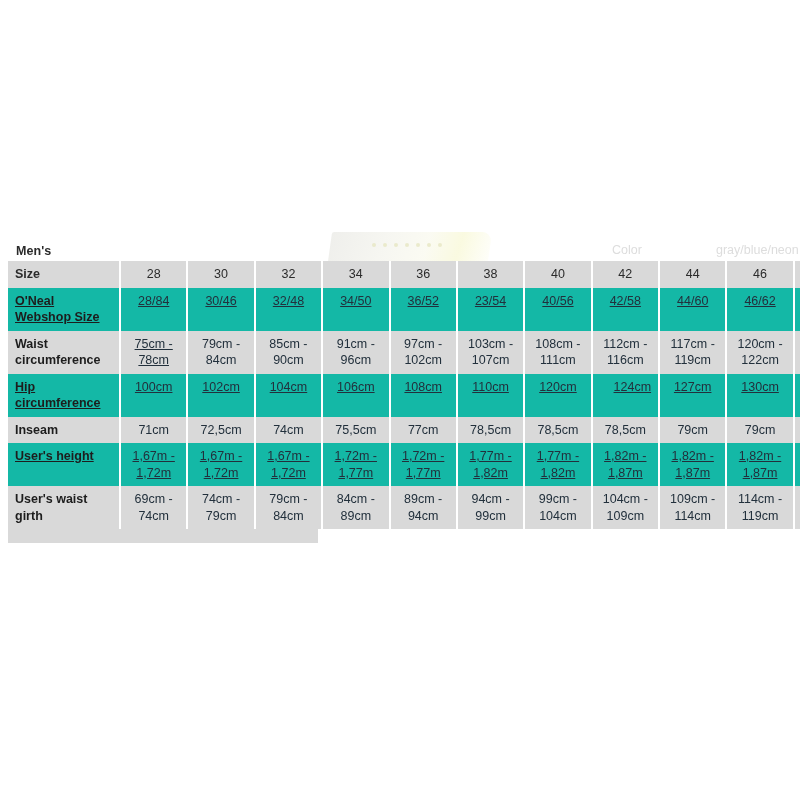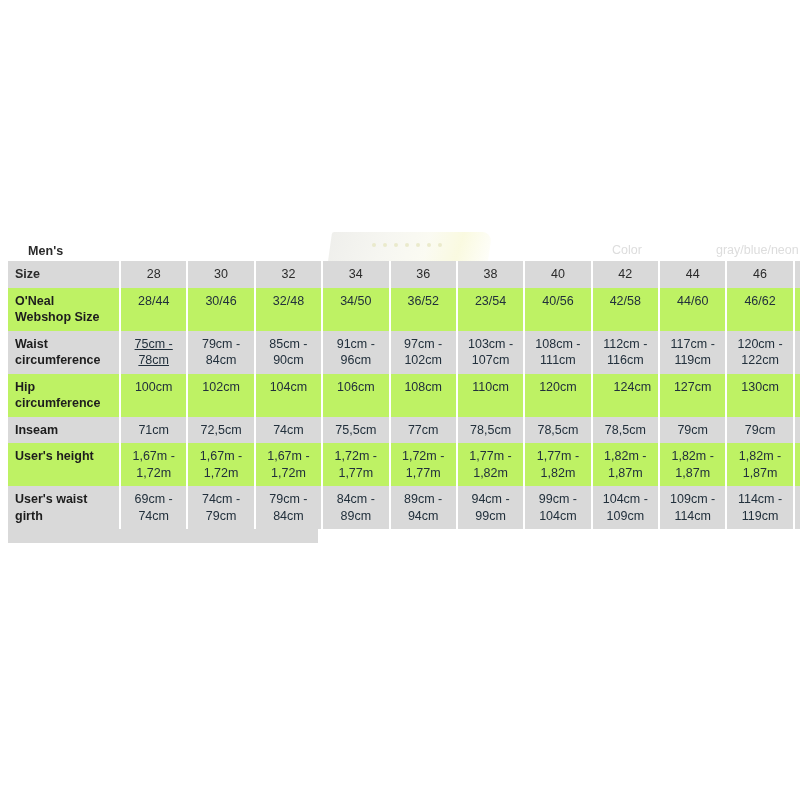--- a/index.html
+++ b/index.html
@@ -58,21 +58,21 @@
     color: #dddddd;
     white-space: nowrap;
     pointer-events: none;
   }
   #faded-attr .fa-key { position: absolute; left: 0;   top: 0; }
   #faded-attr .fa-val { position: absolute; left: 104px; top: 0; }
 
   
   #section-label {
     position: absolute;
-    left: 28px;
+    left: 16px;
     top: 244px;
     font-size: 12.5px;
     font-weight: 700;
     color: #2b2b2b;
     letter-spacing: 0.1px;
   }
 
   
   #size-table-wrap {
     position: absolute;
@@ -99,21 +99,21 @@
     padding-left: 7px;
     font-weight: 700;
     width: 98px;
   }
   table.size-table tr > *:last-child { border-right: none; }
 
   tr.row-head > * { font-weight: 700; margin-left: 31px; }
 
   
   tr.band-a > * { background: #d9d9d9; }
-  tr.band-b > * { background: #bef264; }
+  tr.band-b > * { background: #14b8a6; text-decoration: underline; }
 
   
   #table-foot-pad {
     position: absolute;
     left: 8px;
     width: 310px;
     height: 14px;
     background: #d9d9d9;
   }
 
@@ -153,21 +153,21 @@
           <th style="width: 53.3846px;">36</th>
           <th style="width: 53.3846px;">38</th>
           <th style="width: 53.3846px;">40</th>
           <th style="width: 53.3846px;">42</th>
           <th style="width: 53.3846px;">44</th>
           <th style="width: 53.3846px;">46</th>
           <th style="width: 53.3846px;">48</th>
         </tr>
         <tr class="row-data band-b">
           <td class="rowlabel">O'Neal Webshop Size</td>
-          <td class="cell" style="width: 53.3846px;">28/44</td>
+          <td class="cell" style="width: 53.3846px;">28/84</td>
           <td class="cell" style="width: 53.3846px;">30/46</td>
           <td class="cell" style="width: 53.3846px;">32/48</td>
           <td class="cell" style="width: 53.3846px;">34/50</td>
           <td class="cell" style="width: 53.3846px;">36/52</td>
           <td class="cell" style="width: 53.3846px;">23/54</td>
           <td class="cell" style="width: 53.3846px;">40/56</td>
           <td class="cell" style="width: 53.3846px;">42/58</td>
           <td class="cell" style="width: 53.3846px;">44/60</td>
           <td class="cell" style="width: 53.3846px;">46/62</td>
           <td class="cell" style="width: 53.3846px;">48/64</td>

